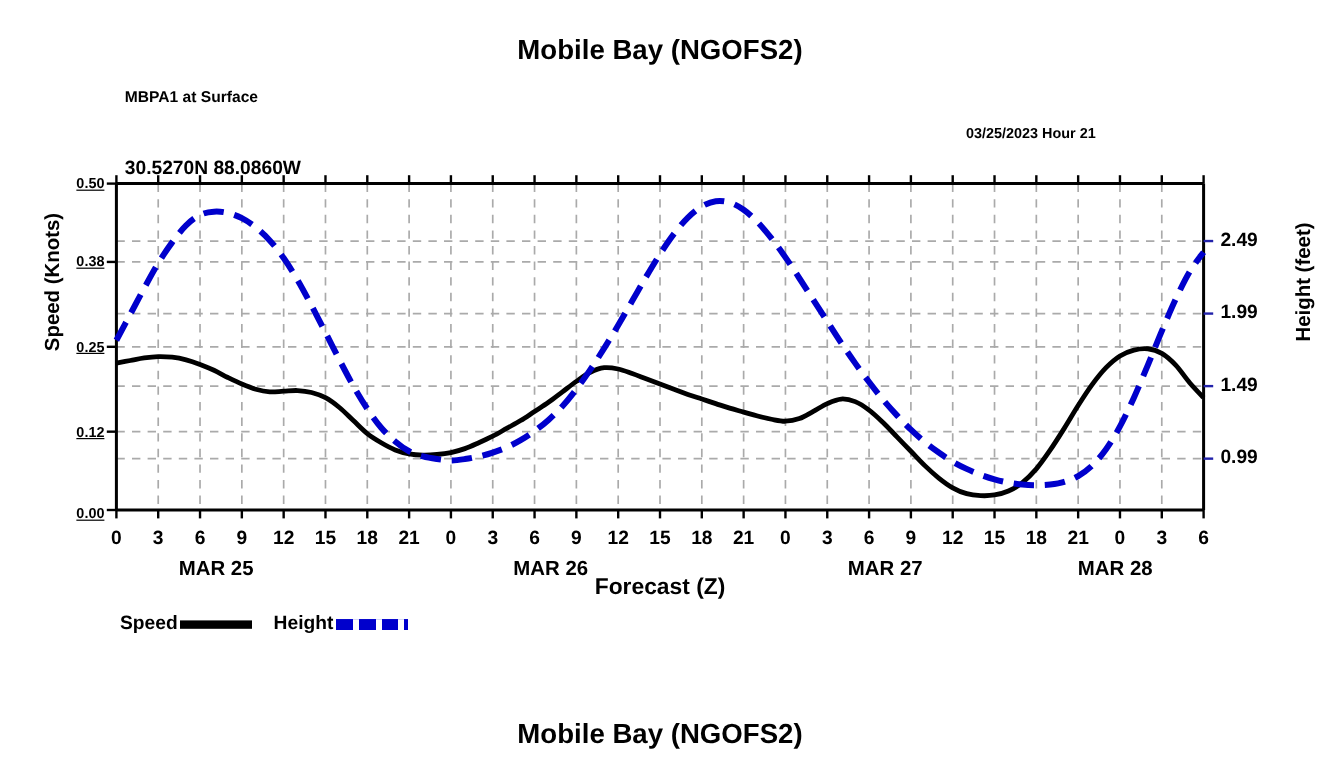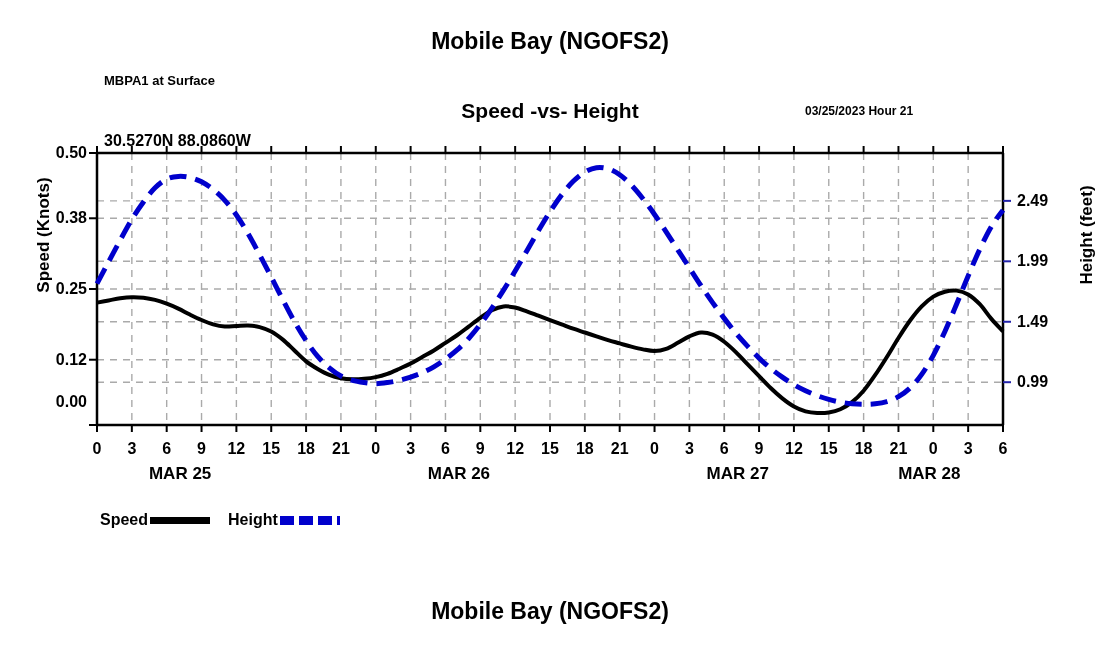--- a/index.html
+++ b/index.html
@@ -31,21 +31,21 @@
     left:-36px;top:225px;width:160px;text-align:center;
     font-size:17px;transform:rotate(-90deg);transform-origin:center center;
   }
   #ylabel-right{
     left:1007px;top:225px;width:160px;text-align:center;
     font-size:17px;transform:rotate(-90deg);transform-origin:center center;
   }
   #xlabel{left:0;top:479px;width:1100px;text-align:center;font-size:19px;}
   .ytick-left{
     position:absolute;right:0;width:60px;text-align:right;
-    font-size:16px;font-weight:bold;transform:translateY(-50%);
+    font-size:12px;font-weight:bold;transform:translateY(-50%);text-decoration:underline;
   }
   .ytick-right{
     position:absolute;left:0;width:60px;text-align:left;
     font-size:16px;font-weight:bold;transform:translateY(-50%);
   }
   #ytick-left-box{position:absolute;left:25px;top:0;width:62px;height:650px;}
   #ytick-right-box{position:absolute;left:1017px;top:0;width:62px;height:650px;}
   .xtick{
     position:absolute;width:40px;text-align:center;
     font-size:16px;font-weight:bold;top:440px;transform:translateX(-20px);
@@ -64,28 +64,28 @@
   }
 </style>
 </head>
 <body>
 
 <div id="figure">
 
   <div class="txt" id="title-top">Mobile Bay (NGOFS2)</div>
   <div class="txt" id="station-line1">MBPA1 at Surface</div>
   <div class="txt" id="station-line2">30.5270N  88.0860W</div>
-  <div class="txt" id="subtitle-center">Speed -vs- Height</div>
   <div class="txt" id="run-stamp">03/25/2023 Hour 21</div>
 
   <div class="txt" id="ylabel-left">Speed (Knots)</div>
   <div class="txt" id="ylabel-right">Height (feet)</div>
+  <div class="txt" id="xlabel">Forecast (Z)</div>
 
   <div id="ytick-left-box">
-      <div class="ytick-left" style="top: 402px; text-align: right;">0.00</div>
+      <div class="ytick-left" style="top: 428px; text-align: right;">0.00</div>
       <div class="ytick-left" style="top: 359.72px;">0.12</div>
       <div class="ytick-left" style="top: 289px;">0.25</div>
       <div class="ytick-left" style="top: 218.28px;">0.38</div>
       <div class="ytick-left" style="top: 153px;">0.50</div>
     </div>
   <div id="ytick-right-box">
       <div class="ytick-right" style="top: 382.205px;">0.99</div>
       <div class="ytick-right" style="top: 321.761px;">1.49</div>
       <div class="ytick-right" style="top: 261.316px;">1.99</div>
       <div class="ytick-right" style="top: 200.872px;">2.49</div>

